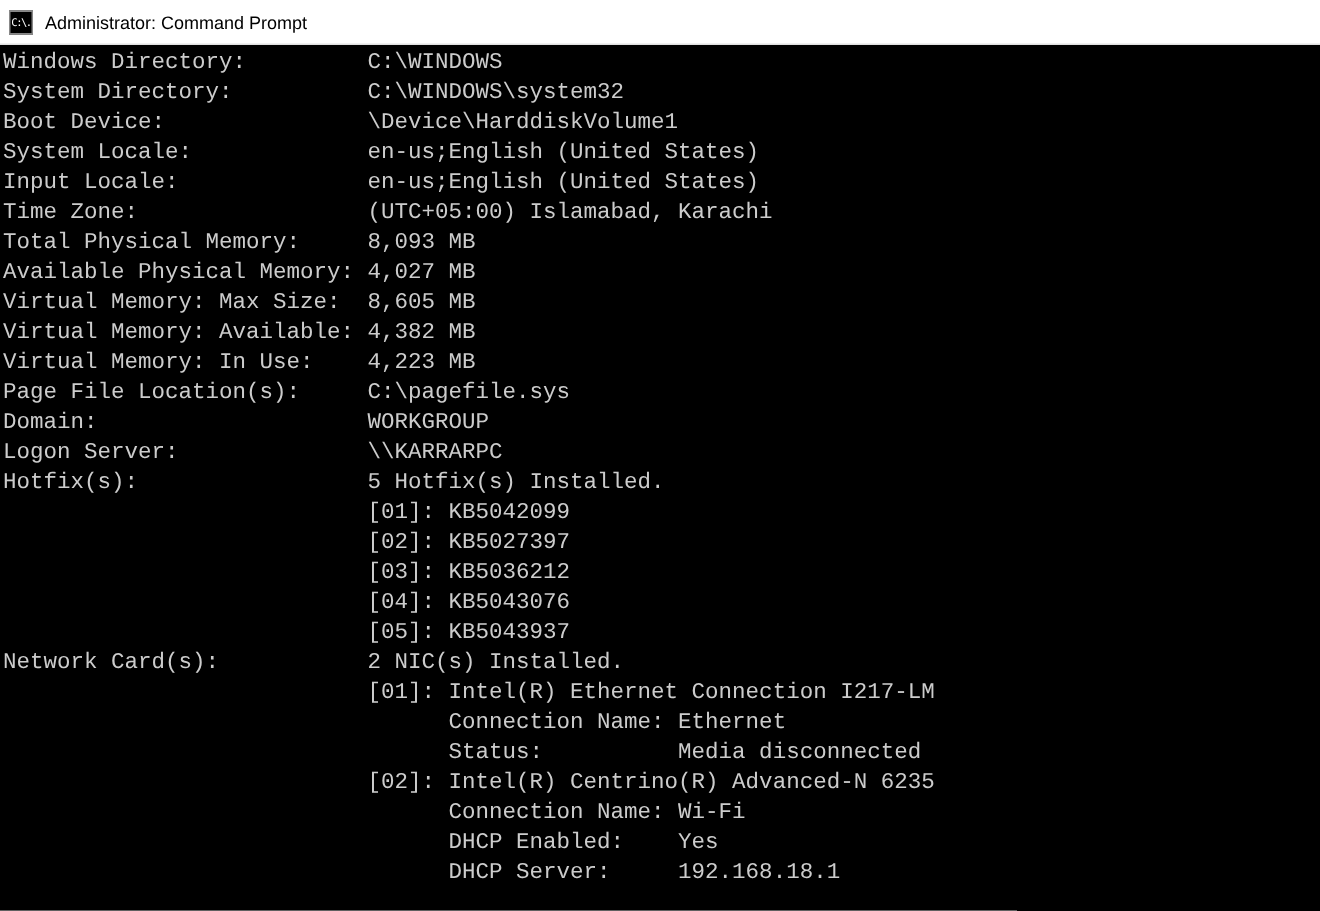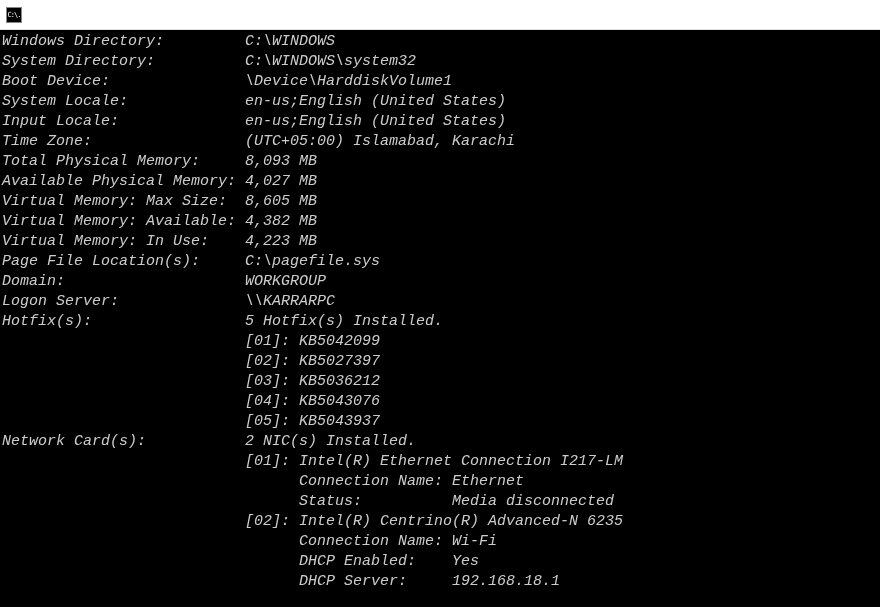--- a/index.html
+++ b/index.html
@@ -39,28 +39,28 @@
   .terminal {
     background: #000;
     color: #ccc;
     font-family: Consolas, 'Courier New', monospace;
     font-size: 15px;
     line-height: 20px;
     padding: 2px 2px;
     height: calc(607px - 30px);
     white-space: pre;
     overflow: hidden;
-    font-style: italic;
   }
 </style>
 </head>
 <body>
 
 <div class="titlebar">
   <span class="title-icon">C:\.</span>
+  <span class="title-text">Administrator: Command Prompt</span>
 </div>
 
 <div class="terminal" id="terminal">Windows Directory:         C:\WINDOWS
 System Directory:          C:\WINDOWS\system32
 Boot Device:               \Device\HarddiskVolume1
 System Locale:             en-us;English (United States)
 Input Locale:              en-us;English (United States)
 Time Zone:                 (UTC+05:00) Islamabad, Karachi
 Total Physical Memory:     8,093 MB
 Available Physical Memory: 4,027 MB

